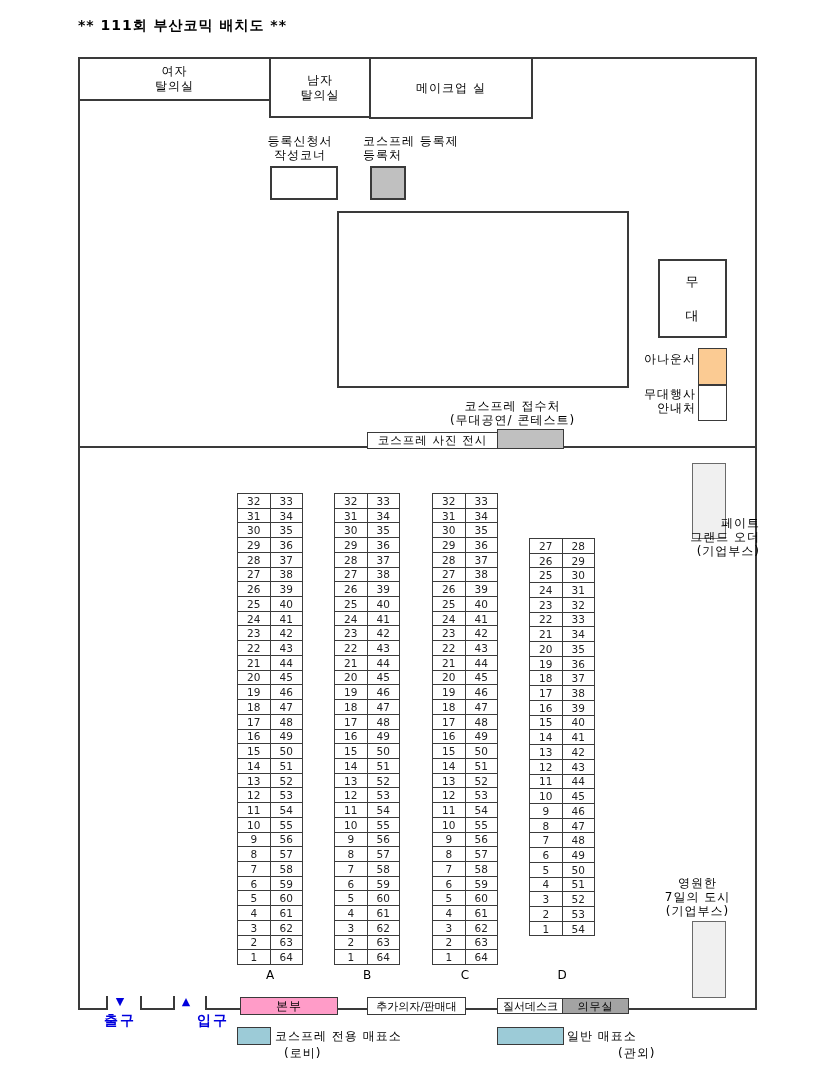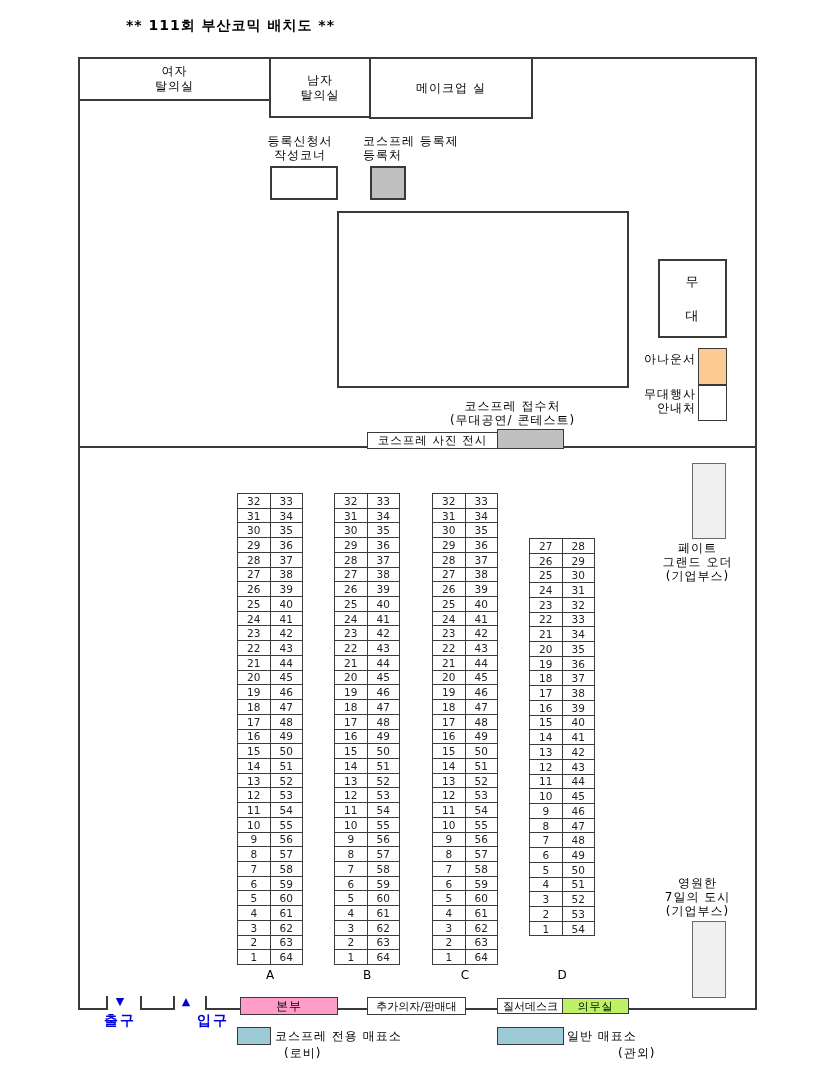--- a/index.html
+++ b/index.html
@@ -11,33 +11,33 @@
        display:flex;align-items:center;justify-content:center;text-align:center;
        white-space:pre-line;font-size:12px;line-height:15px;letter-spacing:1px;}
   .thinbox{border-width:1px;}
   .lbl{position:absolute;font-size:12px;line-height:14px;letter-spacing:1px;white-space:pre-line;}
   .center{text-align:center;}
   .right{text-align:right;}
   .fill-gray{background:#c0c0c0;}
   .fill-lightgray{background:#f0f0f0;border-color:#6a6a6a;}
   .fill-pink{background:#ff9cc8;}
   .fill-cyan{background:#9ccbd7;}
-  .fill-lavender{background:#bef264;}
+  .fill-lavender{background:#a3a3a3;}
   .fill-orange{background:#fbcb93;}
   .blue{color:#0000dd;}
   .booth-col{position:absolute;width:66px;box-sizing:border-box;}
   .booth-row{display:flex;height:14.72px;}
   .booth-cell{flex:1;border:1px solid #3c3c3c;margin-top:-1px;background:#fff;
       display:flex;align-items:center;justify-content:center;
       font-size:10.5px;color:#222;box-sizing:border-box;}
   .booth-cell + .booth-cell{margin-left:-1px;}
   .col-label{position:absolute;width:66px;text-align:center;font-size:12px;}
   .arrow{position:absolute;width:16px;text-align:center;font-size:11px;}
   .gate-label{position:absolute;font-size:14px;font-weight:bold;letter-spacing:2px;}
-  #title{position:absolute;left:78px;top:17px;font-size:14px;font-weight:bold;letter-spacing:1px;margin-left:48px;}
+  #title{position:absolute;left:78px;top:17px;font-size:14px;font-weight:bold;letter-spacing:1px;}
 </style>
 </head>
 <body>
 
 <div id="canvas">
 
   <div id="title">** 111회 부산코믹 배치도 **</div>
 
   <div class="hline" style="left:78px;top:57px;width:679px;"></div>
   <div class="vline" style="left:78px;top:57px;height:953px;"></div>
@@ -74,21 +74,21 @@
 안내처</div>
   <div class="box thinbox" style="left:698px;top:385px;width:29px;height:36px;"></div>
 
   <div class="lbl center" style="left:420px;top:399px;width:185px;">코스프레 접수처
 (무대공연/ 콘테스트)</div>
 
   <div class="box thinbox" style="left:367px;top:432px;width:131px;height:17px;font-size:11.5px;">코스프레 사진 전시</div>
   <div class="box thinbox fill-gray" style="left:497px;top:429px;width:67px;height:20px;"></div>
 
   <div class="box thinbox fill-lightgray" style="left:692px;top:463px;width:34px;height:76px;"></div>
-  <div class="lbl center" style="left:635px;top:541px;width:125px;">페이트
+  <div class="lbl center" style="left:635px;top:516px;width:125px;text-align:right;">페이트
 그랜드 오더
 (기업부스)</div>
   <div class="lbl center" style="left:635px;top:876px;width:125px;">영원한
 7일의 도시
 (기업부스)</div>
   <div class="box thinbox fill-lightgray" style="left:692px;top:921px;width:34px;height:77px;"></div>
 
   <div class="booth-col" style="left:237px;top:494px;">
       <div class="booth-row">
         <div class="booth-cell">32</div>

